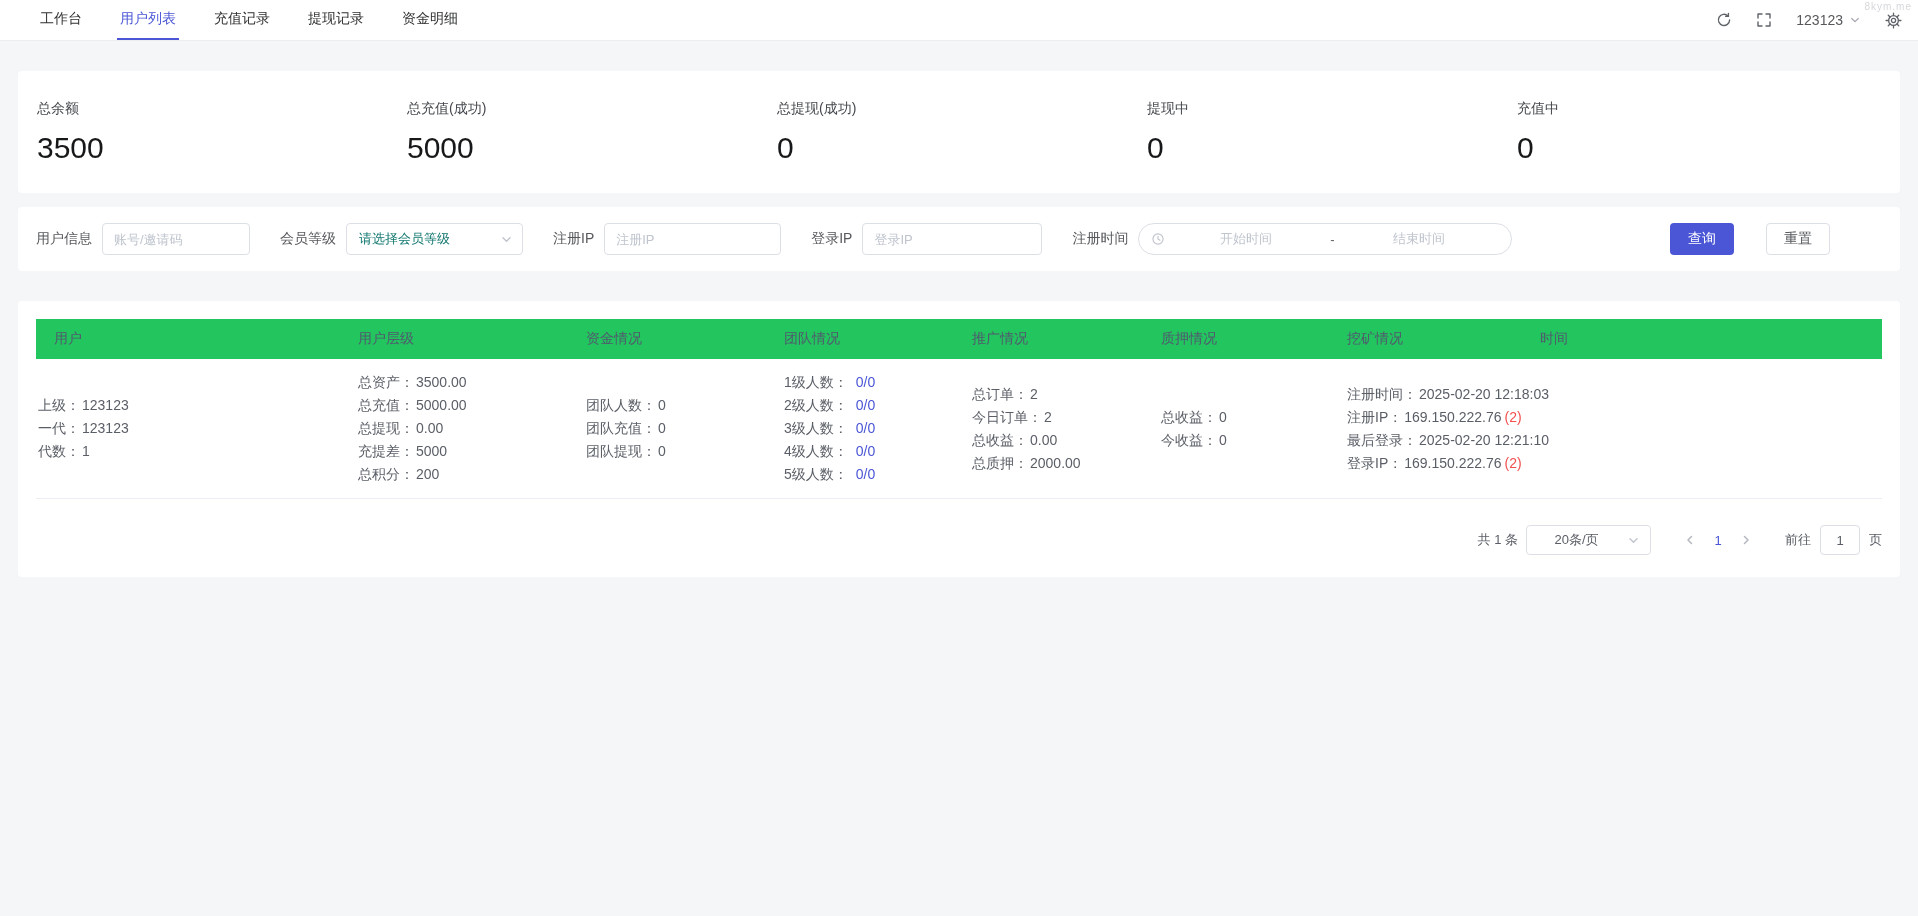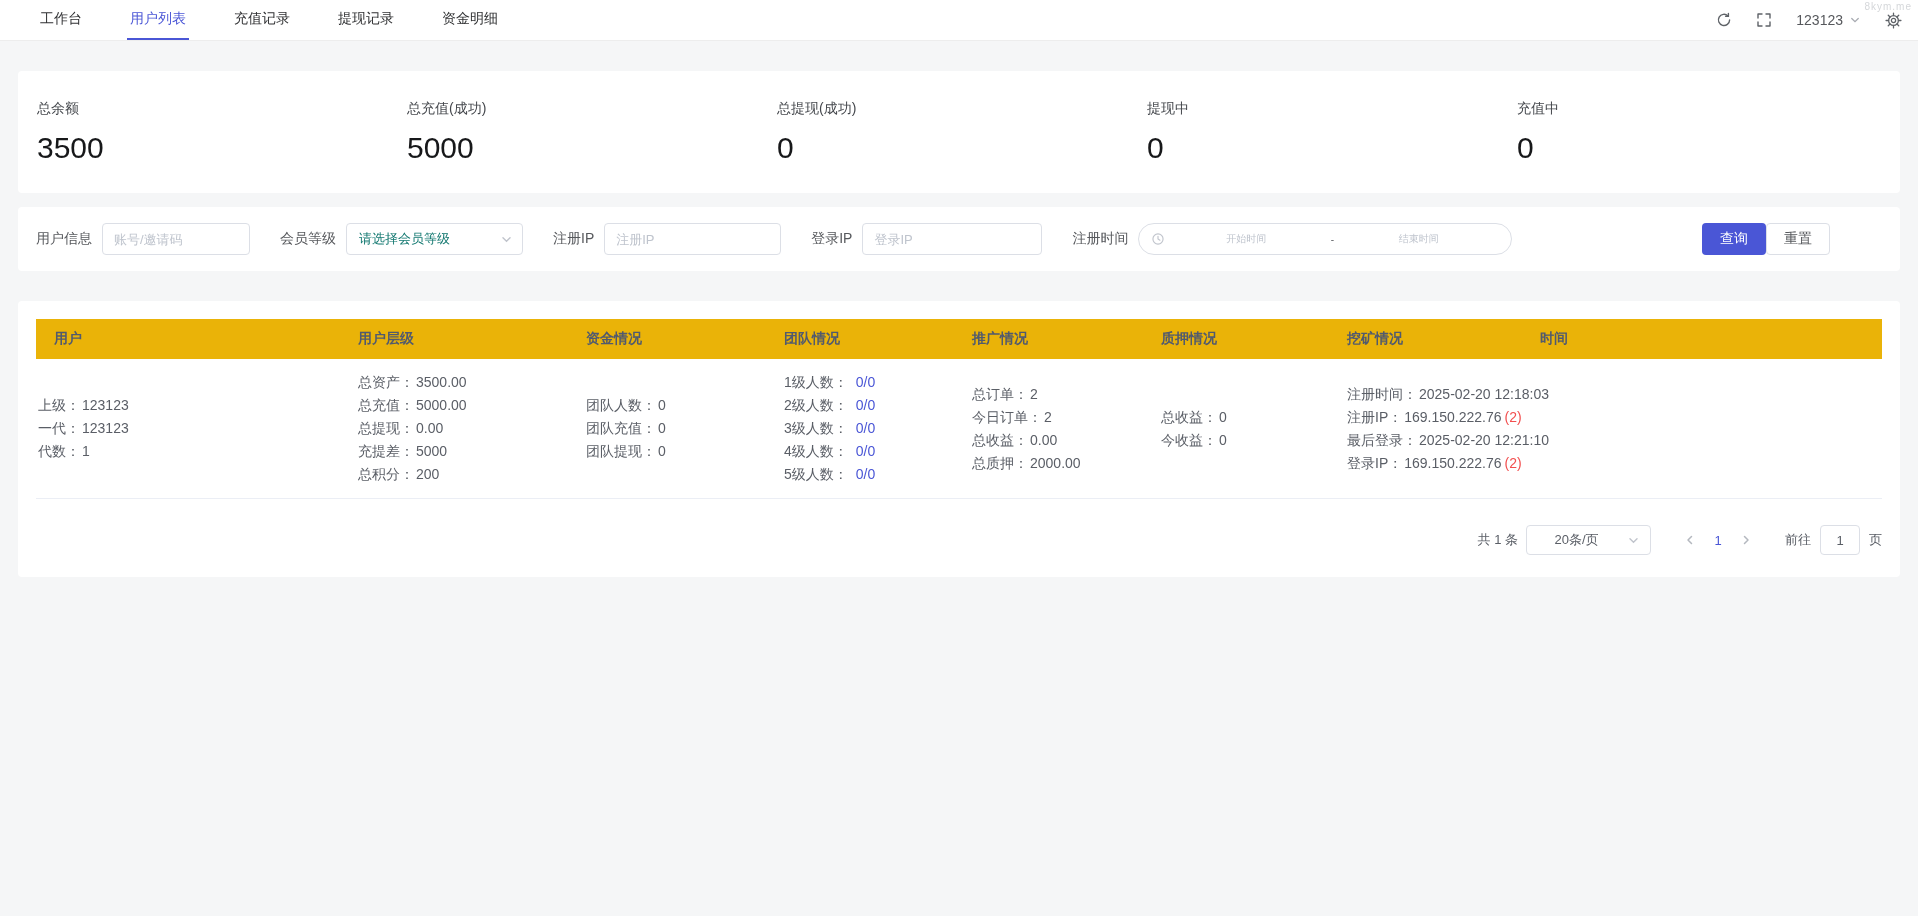--- a/index.html
+++ b/index.html
@@ -9,21 +9,21 @@
     background:#f5f6f7;
     font-family:"Liberation Sans", sans-serif;
     color:#5a5e66;
   }
   
   .topbar {
     position:relative; height:41px; background:#fff;
     border-bottom:1px solid #ededed;
     display:flex; align-items:stretch;
   }
-  .tabs { display:flex; margin-left:37px; gap:42px;font-family:Liberation Serif, serif; }
+  .tabs { display:flex; margin-left:37px; gap:32px;font-family:Liberation Serif, serif; }
   .tab {
     display:flex; align-items:center; font-size:14px; color:#303133;
     border-bottom:2px solid transparent; padding:0 3px; cursor:pointer;
   }
   .tab.active { color:#4a56d6; border-bottom-color:#4a56d6; }
   .topbar-right { margin-left:auto; display:flex; align-items:center; gap:24px; padding-right:16px; }
   .icon-btn { display:flex; align-items:center; cursor:pointer; }
   .user-menu { display:flex; align-items:center; gap:6px; font-size:14px; color:#56585c; cursor:pointer; }
   .watermark { position:absolute; top:1px; right:6px; font-size:10px; color:#d5d7da; letter-spacing:1px; }
 
@@ -46,40 +46,40 @@
   }
   .tinput::placeholder { color:#bfc4cd; }
   .select {
     position:relative; width:177px; height:32px; border:1px solid #dcdfe6;
     border-radius:4px; display:flex; align-items:center; padding:0 28px 0 12px;
     font-size:13px; color:#0f766e; cursor:pointer; background:#fff;
   }
   .select .chev { position:absolute; right:9px; top:9px; }
   .daterange {
     width:374px; height:32px; border:1px solid #dcdfe6; border-radius:16px;
-    display:flex; align-items:center; padding:0 12px; font-size:10px;
+    display:flex; align-items:center; padding:0 12px; font-size:13px;
     color:#bfc4cd; background:#fff; cursor:pointer;
   }
   .daterange .ph { flex:1; text-align:center; }
   .daterange .sep { color:#606266; padding:0 4px; }
-  .fbuttons { margin-left:auto; display:flex; gap:0; padding-right:52px; }
+  .fbuttons { margin-left:auto; display:flex; gap:32px; padding-right:52px; }
   .btn {
     height:32px; border-radius:4px; font-size:14px; padding:0 17px;
     border:1px solid transparent; cursor:pointer; font-family:inherit;
   }
   .btn.primary { background:#4a56d6; color:#fff; }
   .btn.plain { background:#fff; border-color:#dcdfe6; color:#56585c; }
 
   
   .table-card { margin-top:30px; min-height:268px; padding:18px 18px 22px; }
   .thead, .trow {
     display:grid;
     grid-template-columns:320px 228px 198px 188px 189px 186px 193px 1fr;
   }
-  .thead { background:#eab308; height:40px; align-items:center;font-weight:bold; }
+  .thead { background:#22c55e; height:40px; align-items:center; }
   .th { font-size:14px; color:#515a6e; padding-left:2px; white-space:nowrap; }
   .th.first, .td.first { padding-left:18px; }
   .trow { border-bottom:1px solid #ebeef5; align-items:center; min-height:130px; padding:12px 0; }
   .td { padding-left:2px; }
   .kv { font-size:14px; color:#5a5e66; line-height:23px; white-space:nowrap; }
   .kv .v { margin-left:2px; }
   .kv .link { color:#4a56d6; margin-left:8px; cursor:pointer; }
   .kv .red { color:#f24f4f; margin-left:3px; }
 
   

